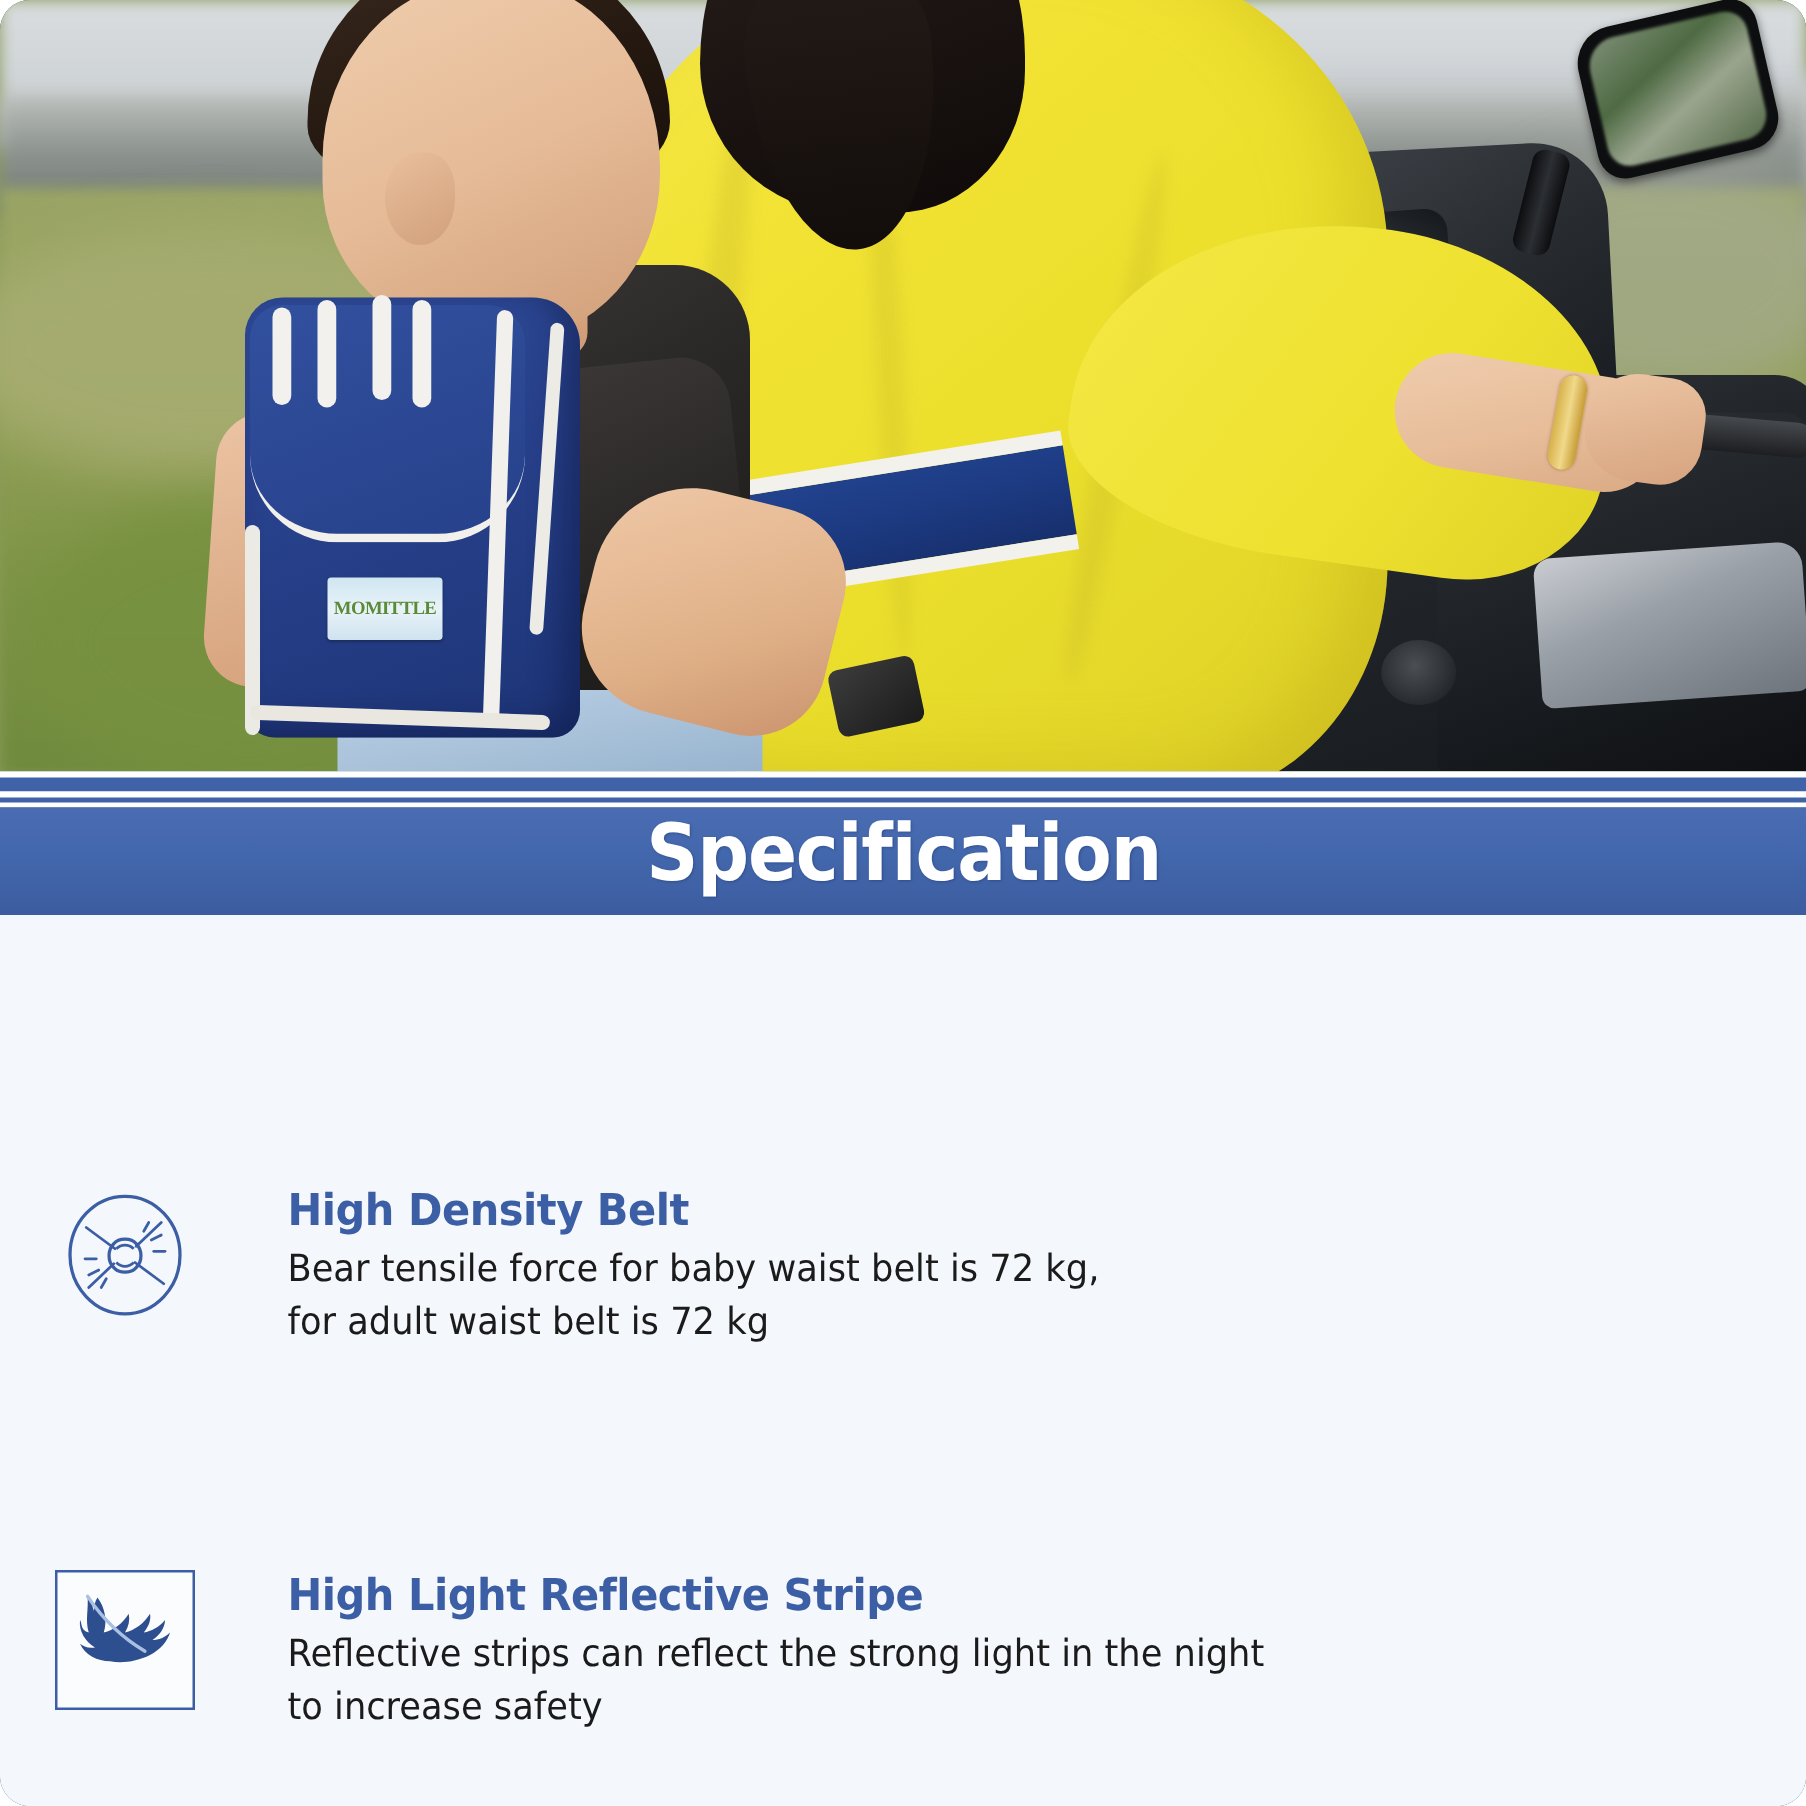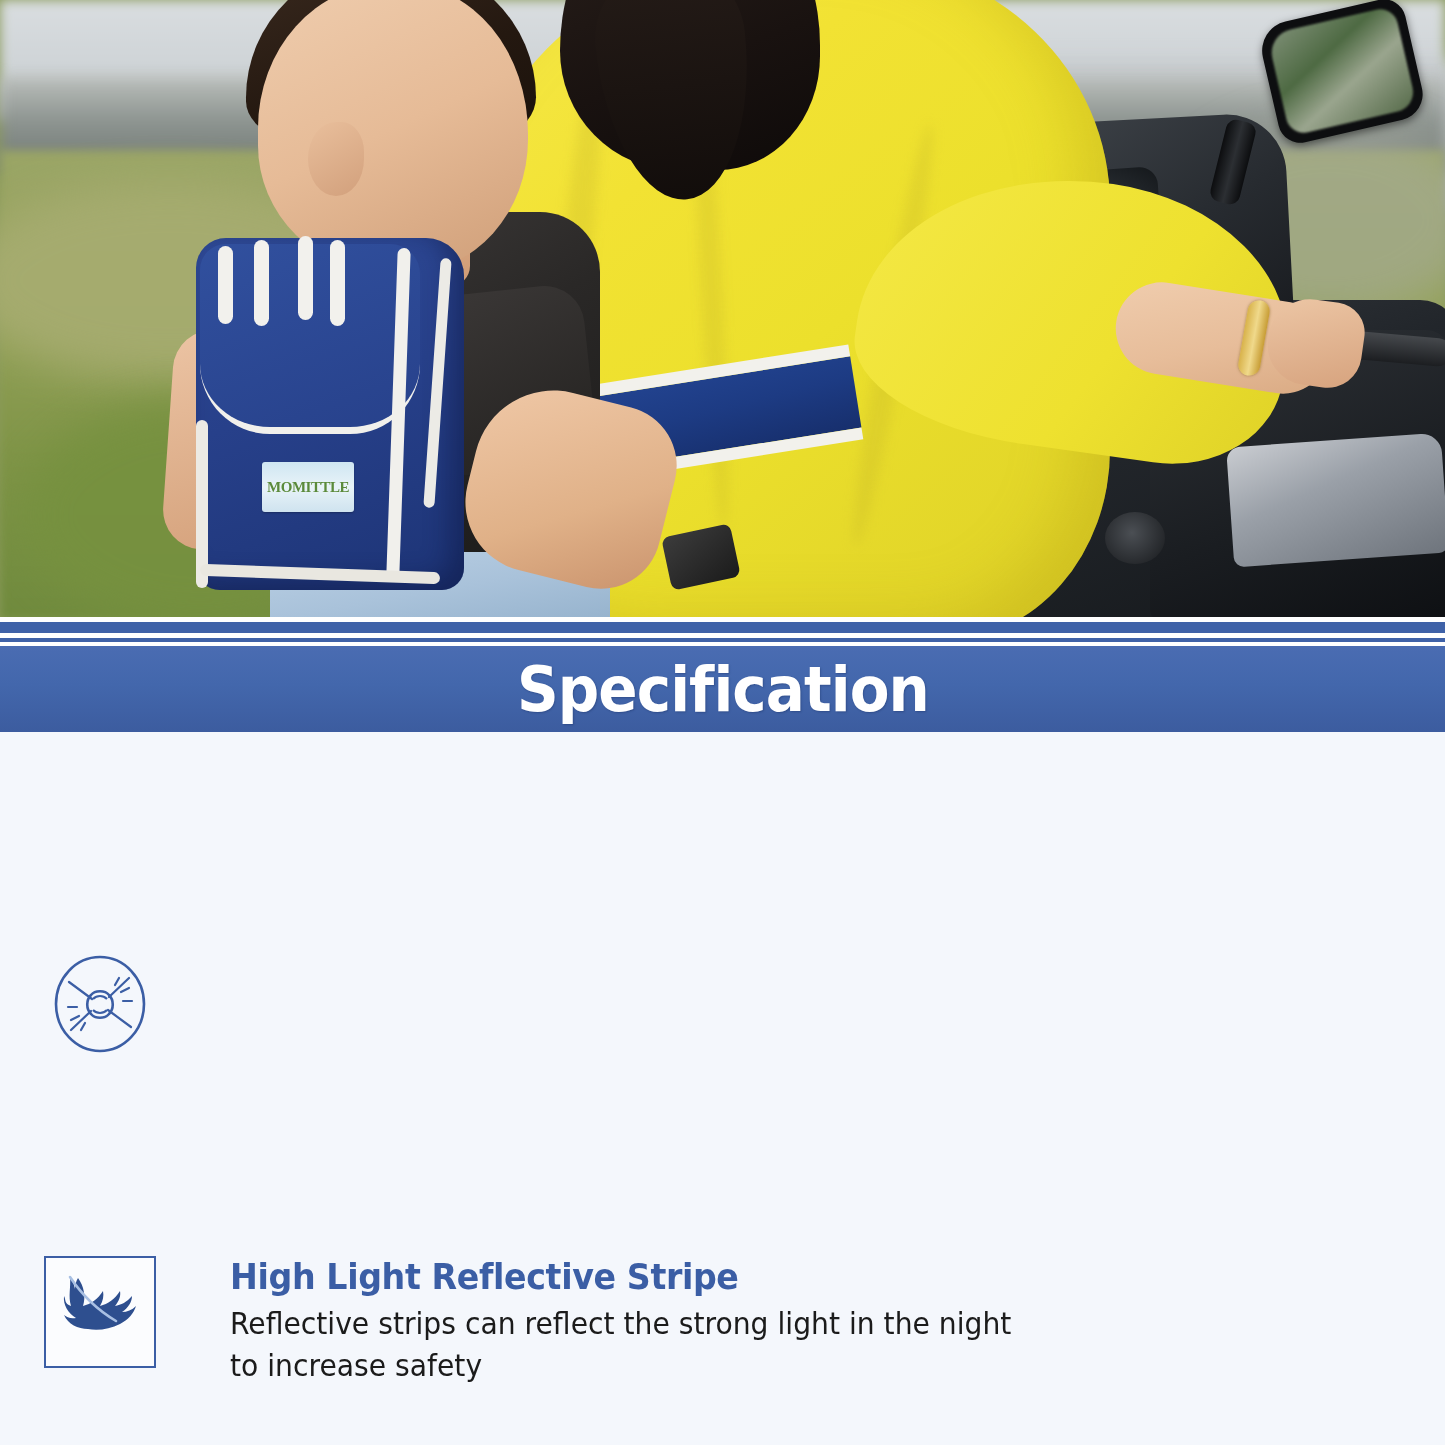--- a/index.html
+++ b/index.html
@@ -9,20 +9,21 @@
   }
   body {
     font-family: "Liberation Sans", sans-serif;
   }
   #page {
     position: relative;
     width: 1445px;
     height: 1445px;
     overflow: hidden;
     background: #0c4a6e;
+    border-radius: 24px;
   }
 
   
   .photo {
     position: absolute;
     left: 0; top: 0;
     width: 1445px;
     height: 617px;
     overflow: hidden;
     background: #8a9a5a;
@@ -437,21 +438,21 @@
   }
 
   
   .spec-banner {
     position:absolute;
     left: 0; top: 646px;
     width: 1445px; height: 86px;
     background: linear-gradient(180deg,#49६cb0 0%, #4468ad 40%, #3d5da0 100%);
     background: linear-gradient(180deg,#4a6cb2 0%, #4367ac 45%, #3c5c9f 100%);
     display: flex;
-    align-items: center;
+    align-items: flex-start;
     justify-content: center;
   }
   .spec-title {
     font-family: "DejaVu Sans", sans-serif;
     font-size: 63px;
     font-weight: bold;
     color: #ffffff;
     letter-spacing: -1px;
     transform: scaleX(.92);
     text-shadow: 1px 1px 2px rgba(20,40,90,.35);
@@ -622,20 +623,25 @@
           <g stroke="#3b5ea5" stroke-width="2.2" stroke-linecap="round">
             <path d="M68 34 L72 27"></path>
             <path d="M74 41 L82 37"></path>
             <path d="M76 50 L85 50"></path>
             <path d="M38 72 L34 79"></path>
             <path d="M32 65 L24 69"></path>
             <path d="M30 56 L21 56"></path>
           </g>
         </svg>
       </div>
+      <div class="ftext">
+        <p class="fheading">High Density Belt</p>
+        <p class="fbody">Bear tensile force for baby waist belt is 72 kg,
+for adult waist belt is 72 kg</p>
+      </div>
     </div>
 
 
     <div class="feature f4">
       <div class="icon-box">
         <svg width="92" height="92" viewBox="0 0 92 92">
           <path d="M16 10 C17 22 14 30 17 40 C10 38 12 33 10 30 C9 39 14 47 22 52
                    C16 53 13 51 10 49 C14 58 24 63 34 63
                    C44 65 56 63 66 58 C74 54 80 47 82 40
                    C78 44 73 46 68 46 C74 42 78 36 78 30

